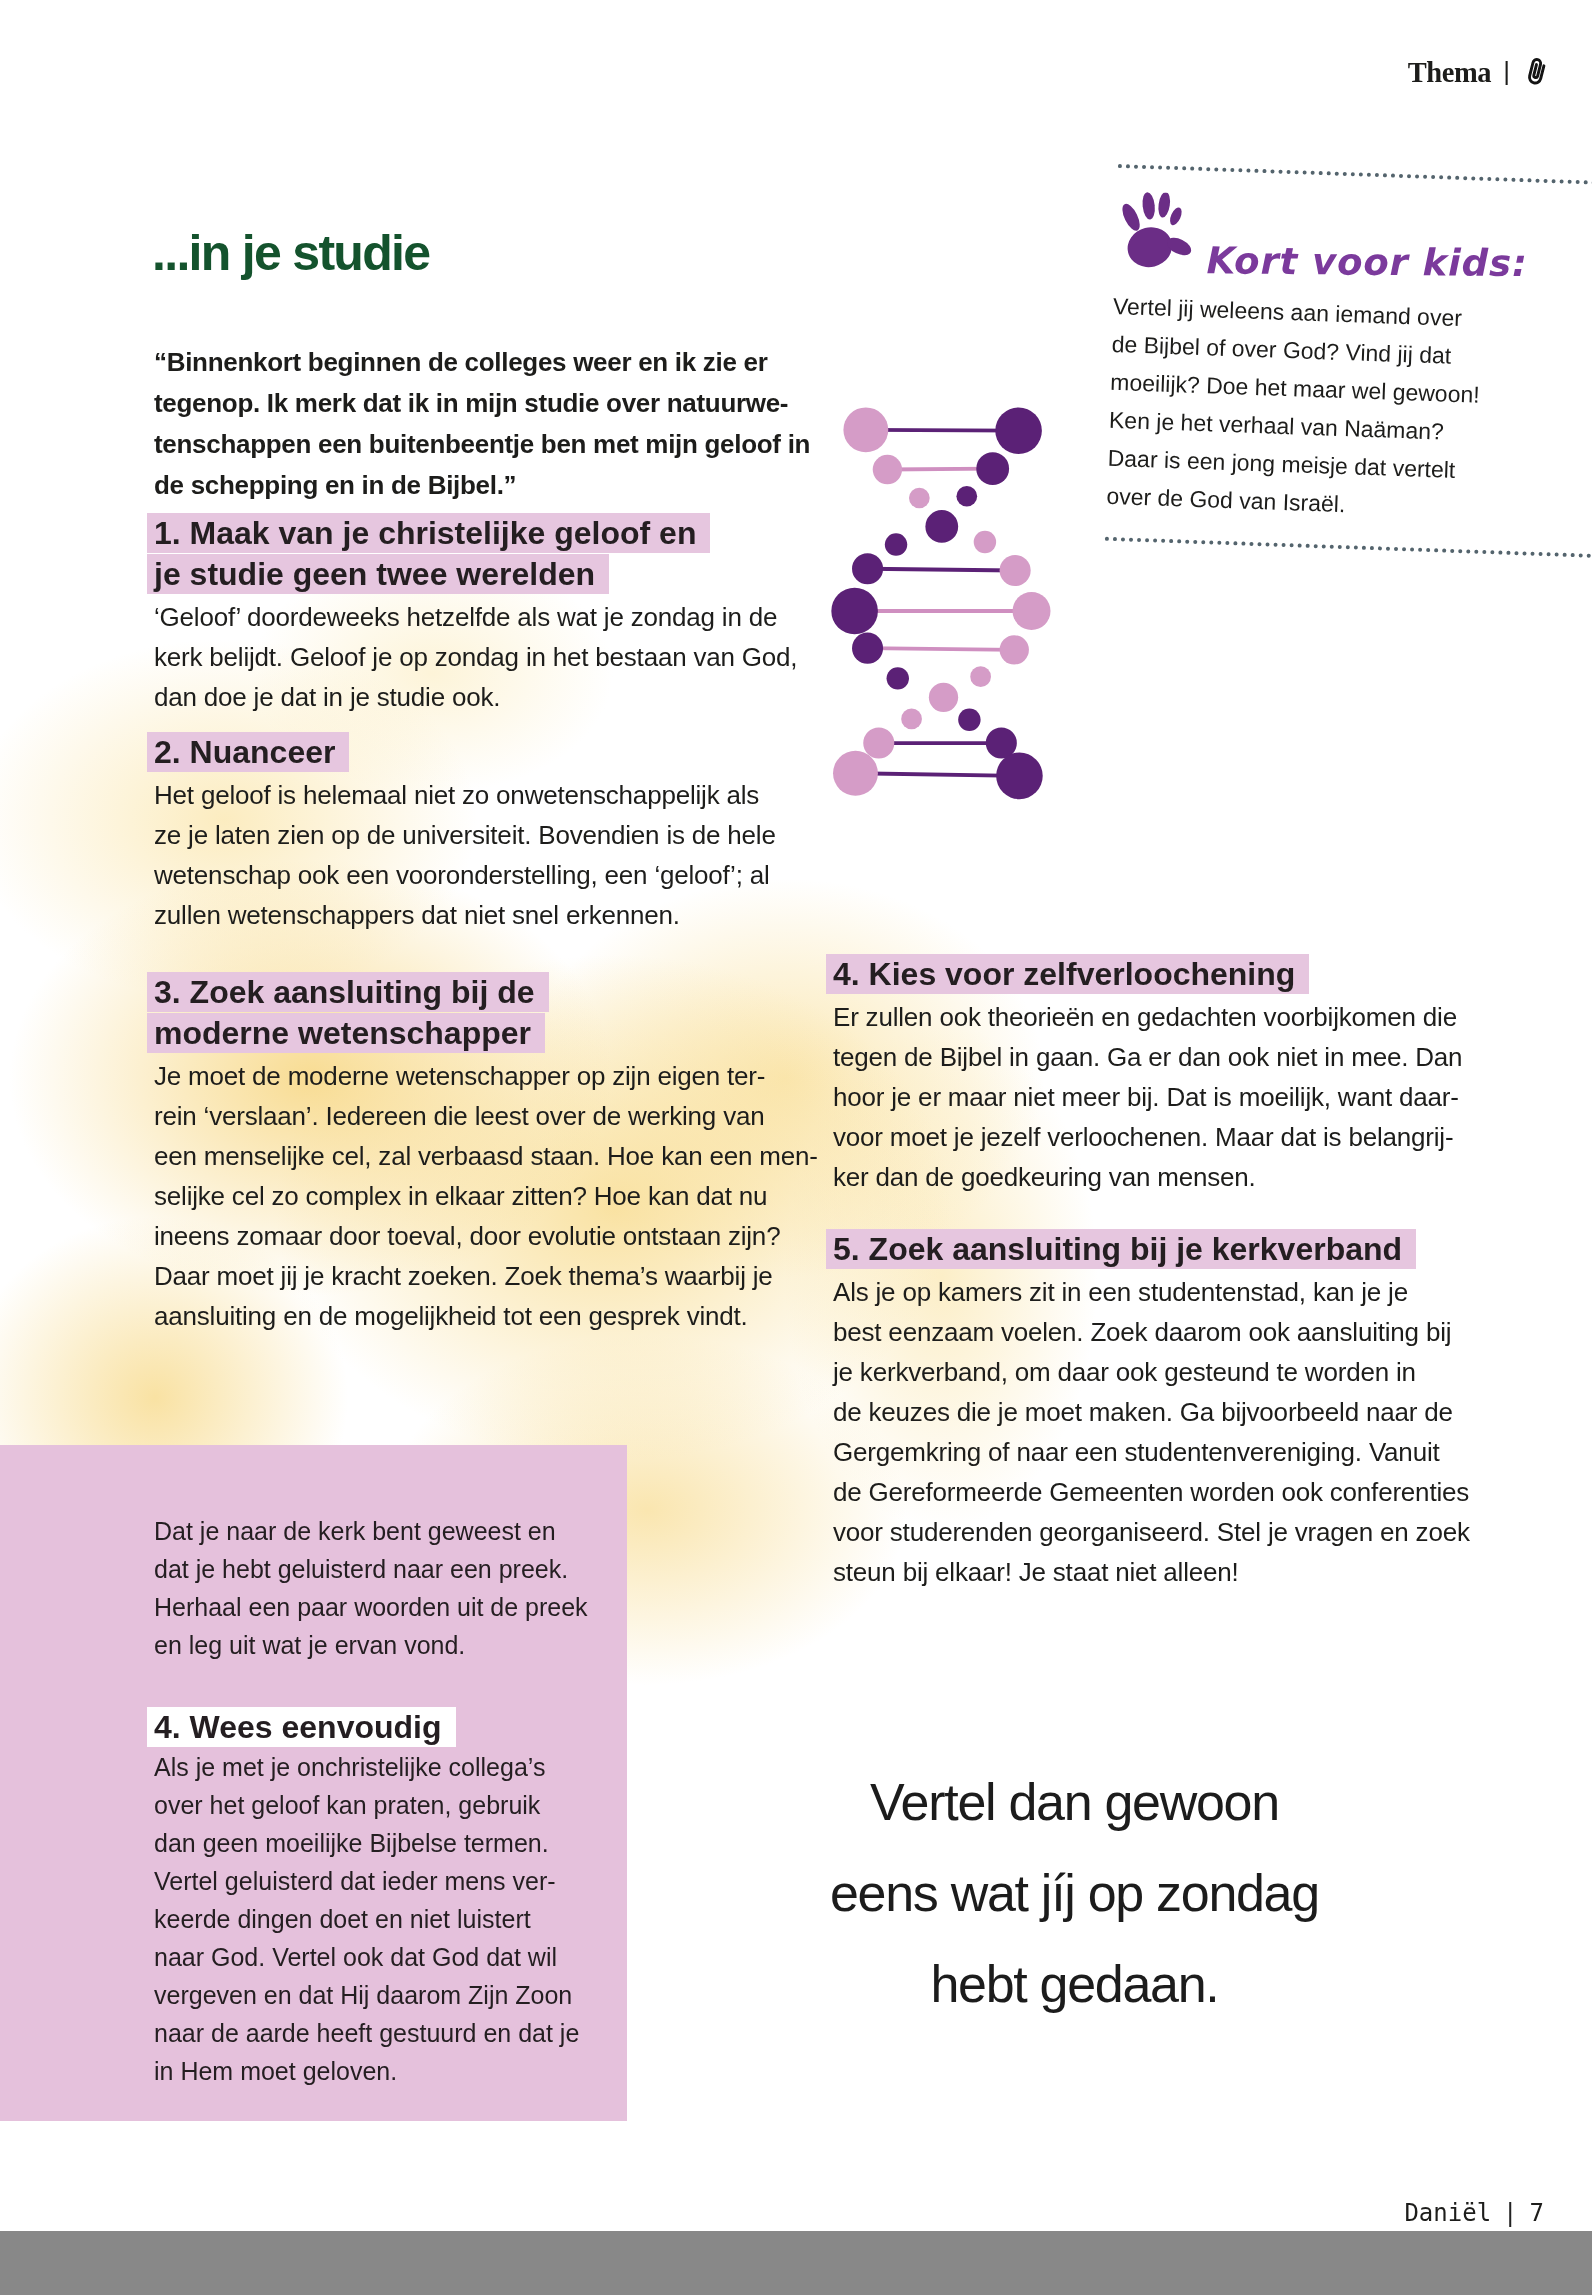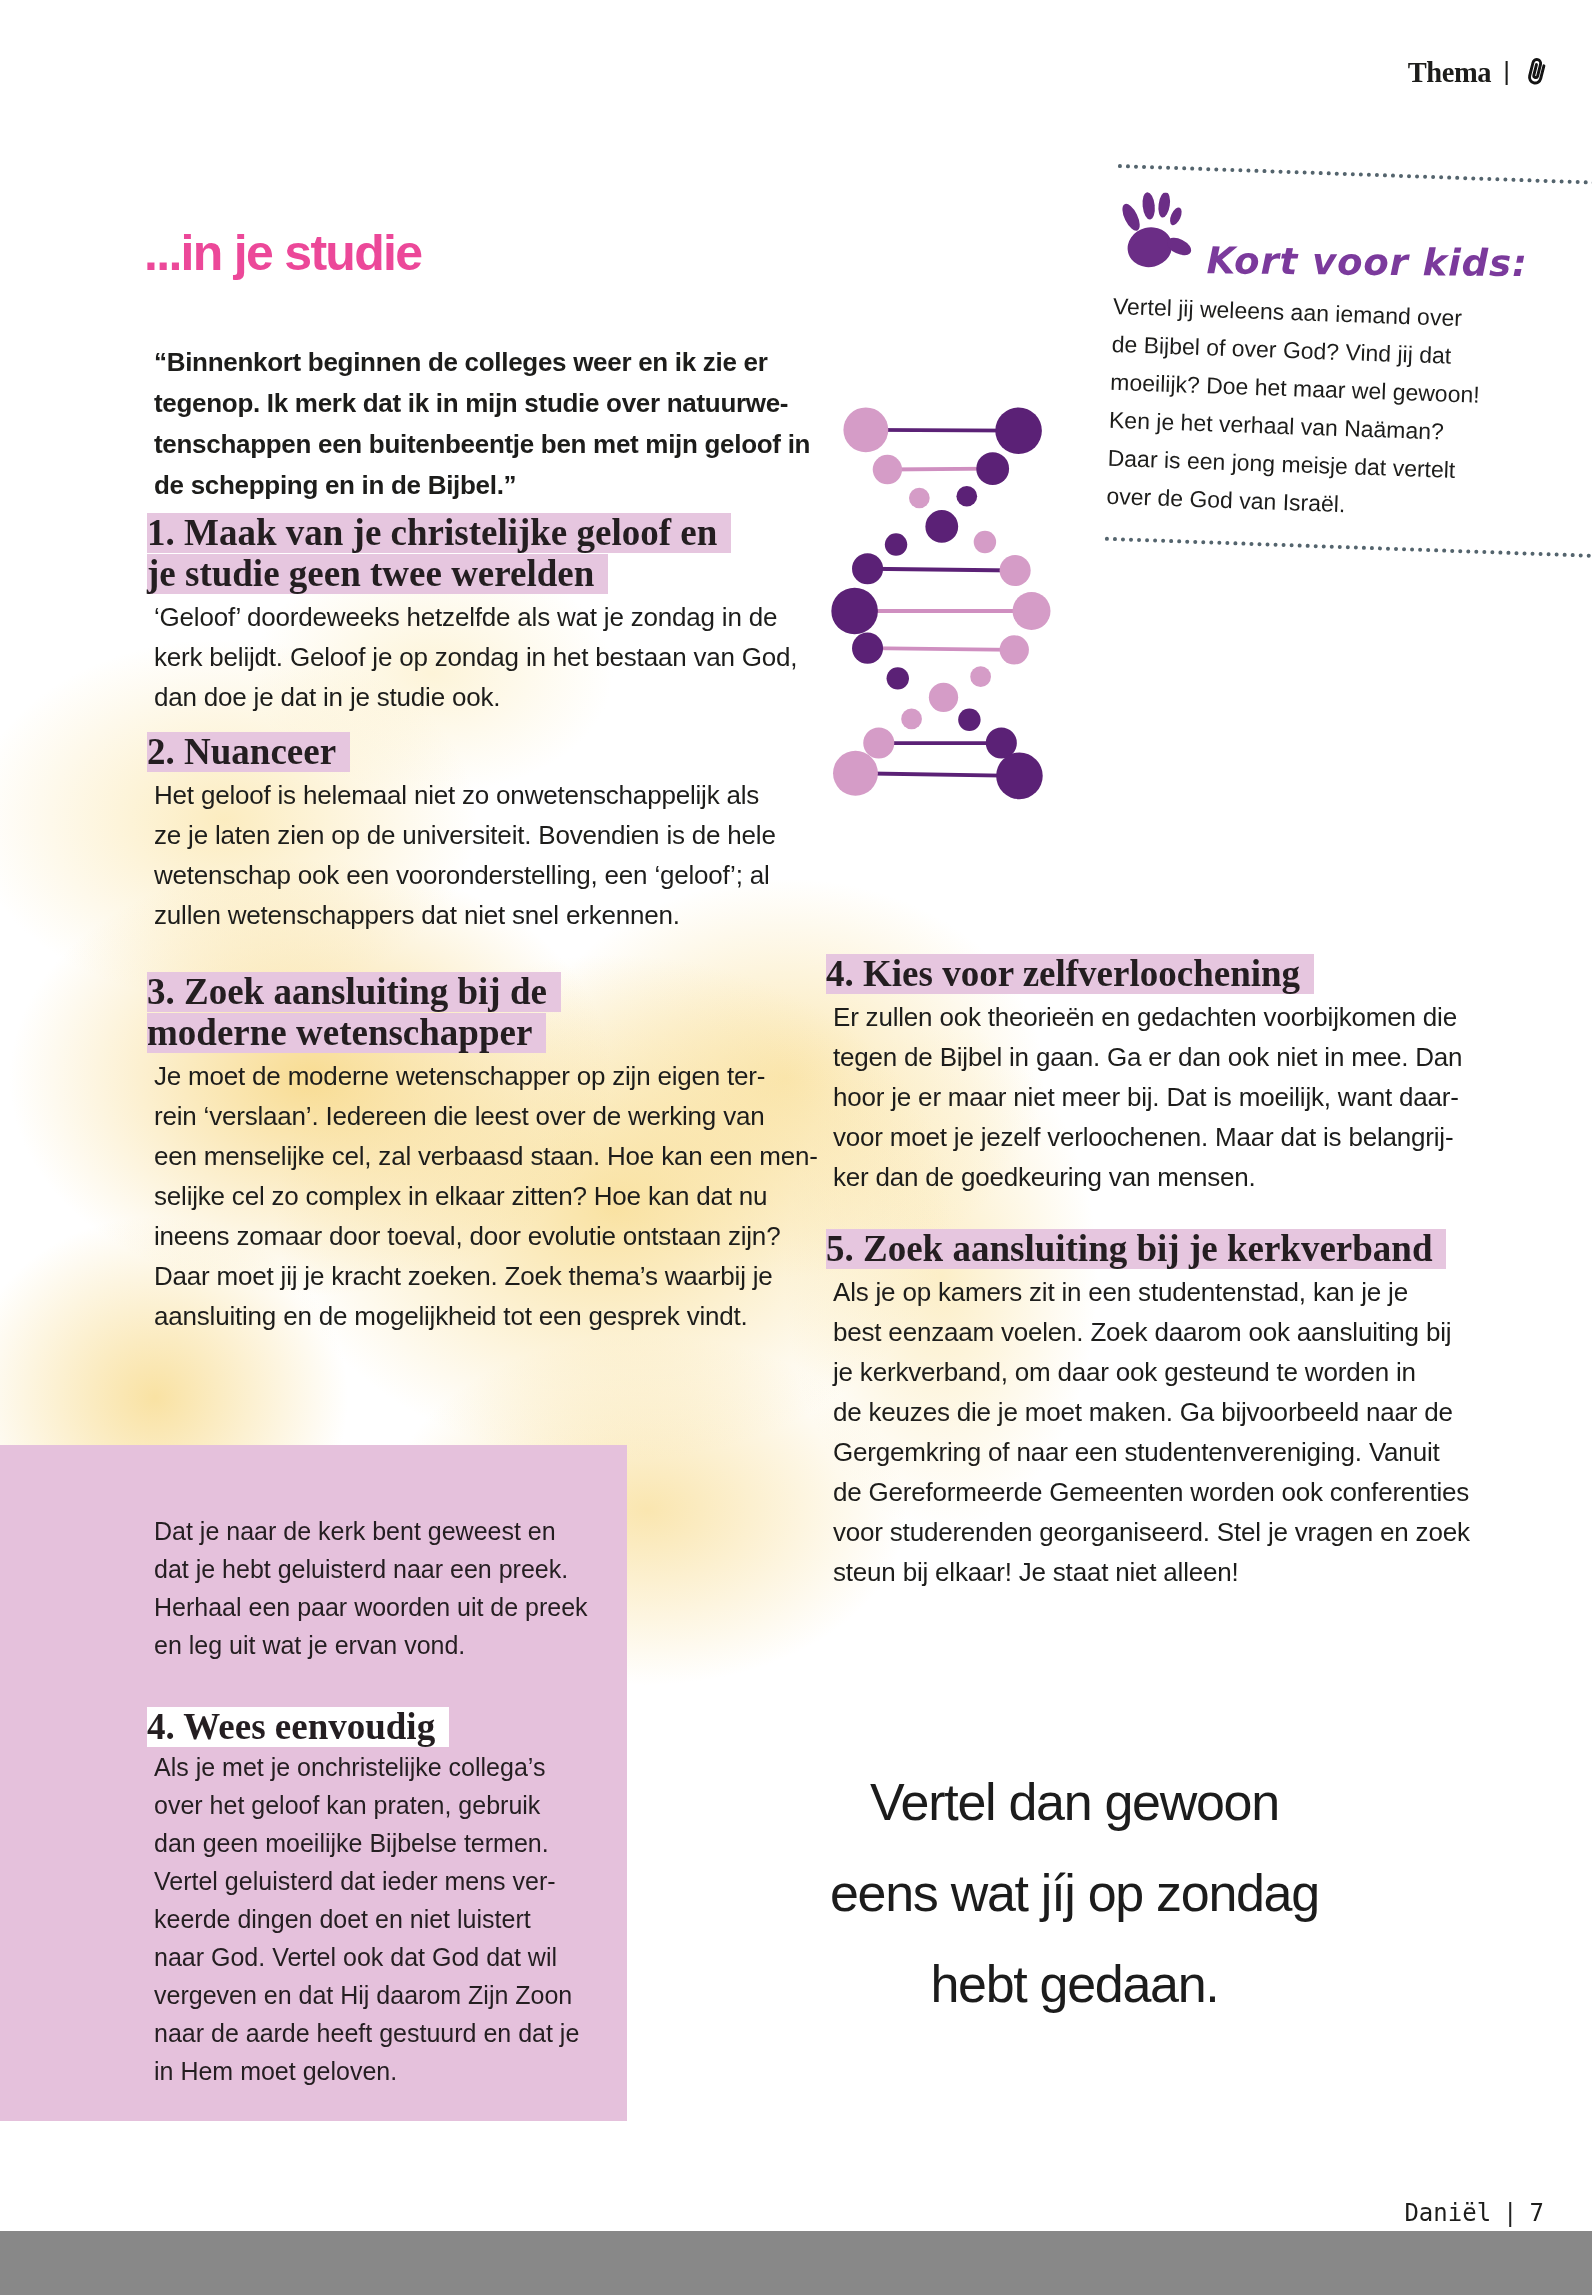--- a/index.html
+++ b/index.html
@@ -42,30 +42,30 @@
   .kids-title{
     font-family:"DejaVu Sans",sans-serif;font-style:italic;font-weight:700;
     color:var(--kids-purple);font-size:37px;letter-spacing:0.9px;transform:rotate(-1.5deg);
     padding-bottom:5.2px;
   }
   .kids-body{font-size:23px;line-height:38px;width:414px;margin-top:5.2px;}
   .kids .dots.bottom{margin-top:22.4px;}
   .kline{white-space:nowrap;}
   
   .title{
-    position:absolute;left:144px;top:224px;z-index:3;
-    font-weight:700;font-size:50px;letter-spacing:-1.7px;color:#ec4899;
+    position:absolute;left:152px;top:224px;z-index:3;
+    font-weight:700;font-size:50px;letter-spacing:-1.7px;color:#14532d;
   }
   .intro{position:absolute;left:154px;top:330px;z-index:3;font-weight:700;font-size:26px;line-height:41px;letter-spacing:-0.3px;margin-top:12px;}
   .sec{position:absolute;z-index:3;}
   .hl-line{height:41px;line-height:41px;white-space:nowrap;}
   .hl{
     display:inline-block;background:var(--highlight-pink);
-    font-family:Liberation Serif, serif;font-weight:700;font-size:37px;color:#241e21;
-    padding:0 14px 0 0;margin-left:-7px;line-height:40px;
+    font-family:Liberation Sans, sans-serif;font-weight:700;font-size:32px;color:#241e21;
+    padding:0 14px 0 7px;margin-left:-7px;line-height:40px;
   }
   .hl.white{background:#ffffff;}
   .sec-b{margin-top:1.7px;font-size:26px;line-height:40px;letter-spacing:-0.2px;}
   .bl{white-space:nowrap;}
   
   .pinkbox{
     position:absolute;left:0;top:1445px;width:627px;height:676px;z-index:2;
     background:var(--pink-box);
   }
   .pinkbox .inner{position:absolute;left:154px;top:67px;font-size:25px;line-height:38px;color:#241e21;}

